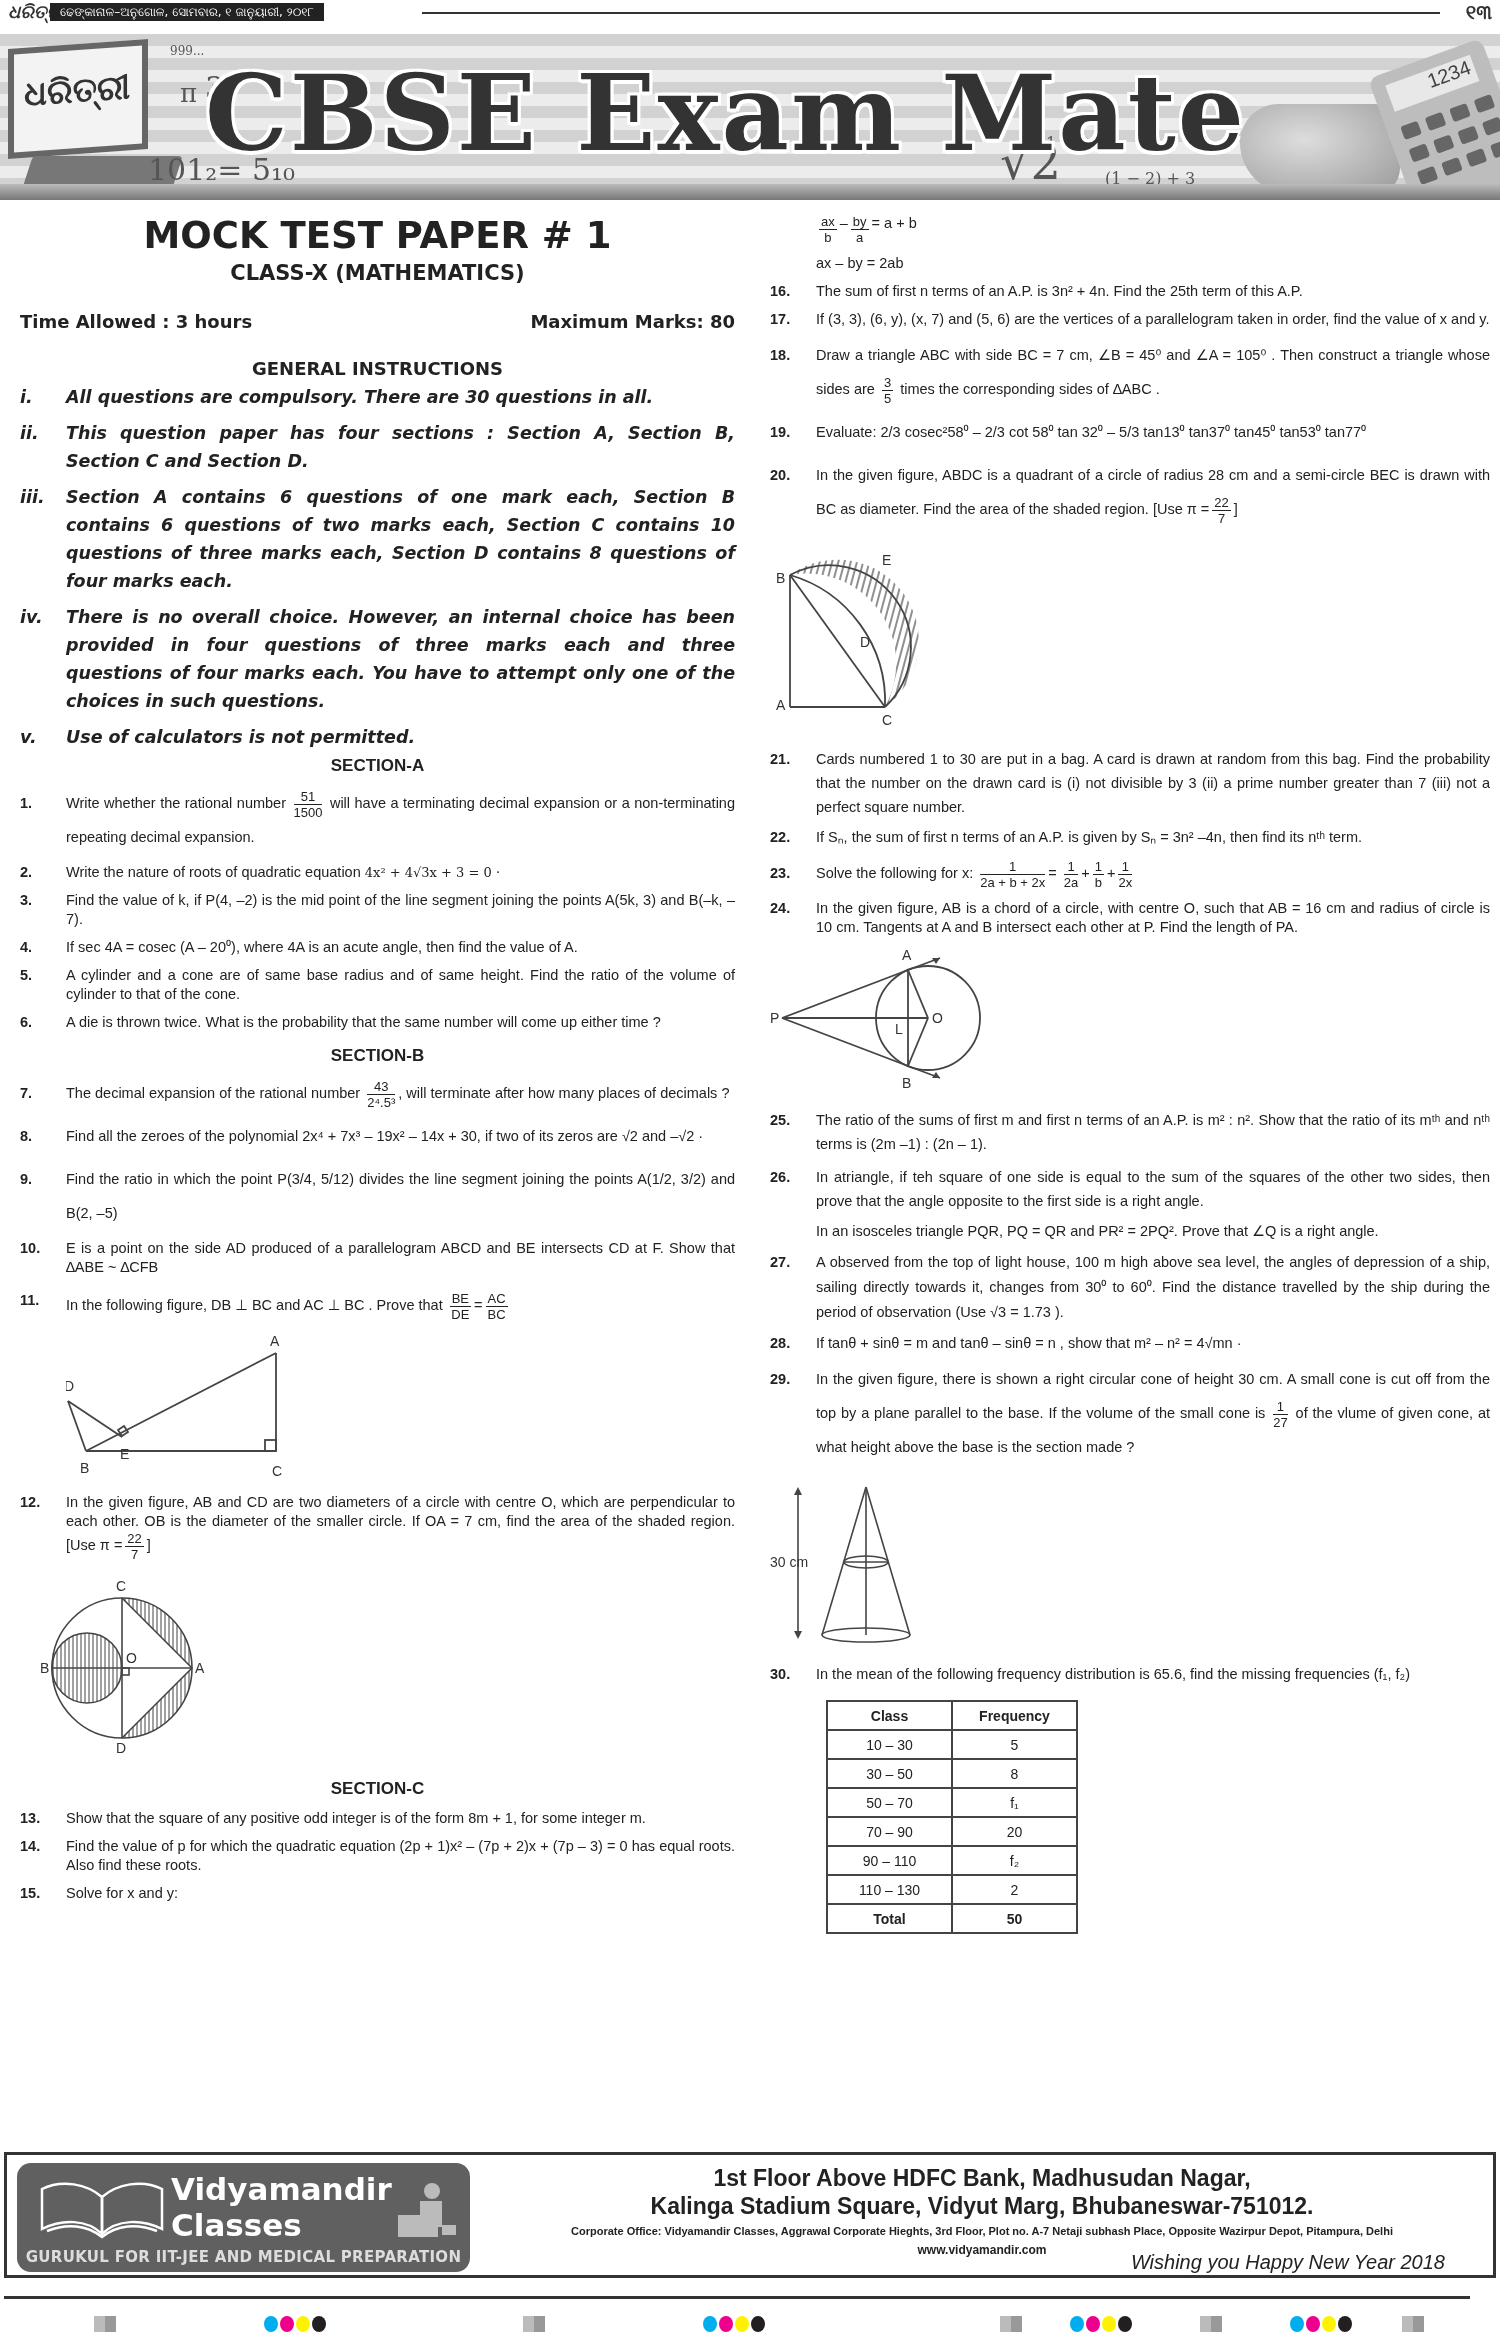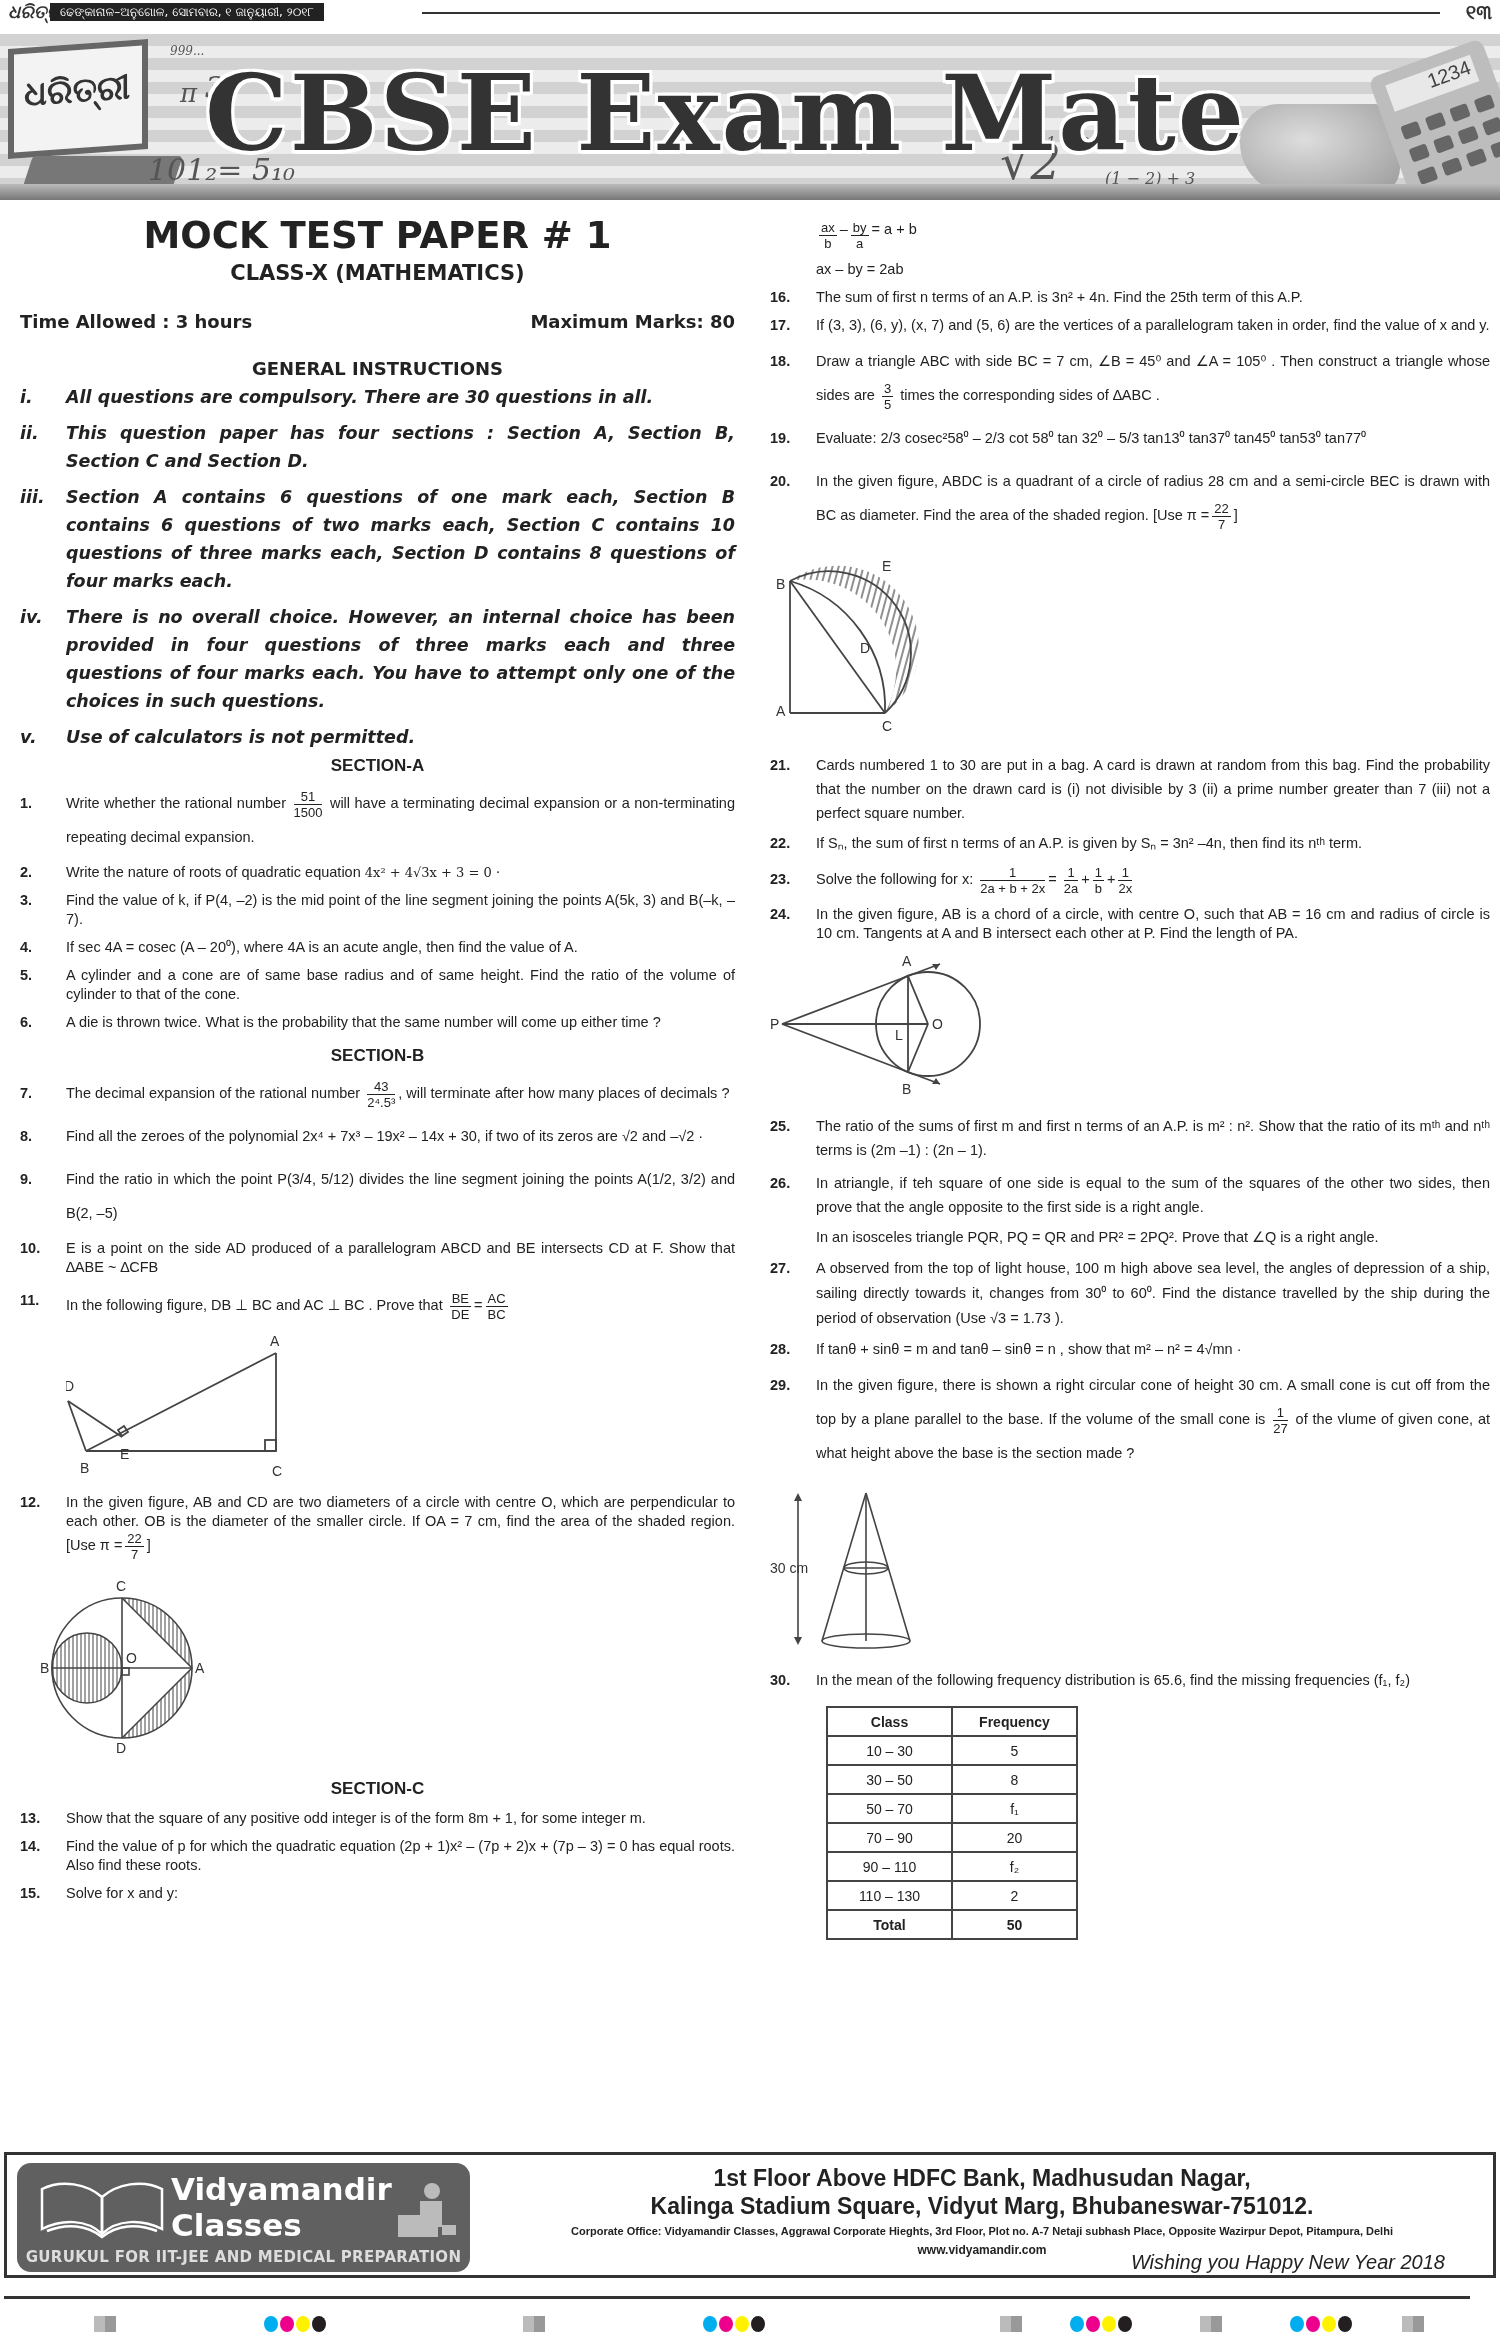--- a/index.html
+++ b/index.html
@@ -14,21 +14,21 @@
   .topbar .pageno { position: absolute; right: 8px; top: 0; font-size: 20px; font-weight: bold; color: #333; font-family: "DejaVu Sans", sans-serif; }
 
   
   .banner { position: absolute; left: 0; top: 34px; width: 1500px; height: 166px; overflow: hidden;
     background: repeating-linear-gradient(to bottom, #d2d2d2 0 12px, #ececec 12px 24px); }
   .banner .shade { position: absolute; left: 0; right: 0; bottom: 0; height: 16px; background: linear-gradient(to bottom, #bbb, #777); }
   .laptop { position: absolute; left: 8px; top: 10px; width: 170px; height: 155px; }
   .laptop .screen { position: absolute; left: 0; top: 0; width: 140px; height: 110px; border: 6px solid #666; background: #f3f3f3; transform: skewY(-4deg); }
   .laptop .screen span { position: absolute; left: 10px; top: 20px; font-size: 34px; font-weight: bold; color: #333; font-family: "DejaVu Serif", serif; }
   .laptop .keys { position: absolute; left: 18px; top: 112px; width: 150px; height: 42px; background: #777; transform: skewX(-18deg); border-radius: 4px; }
-  .banner .math-deco { position: absolute; color: #555; font-family: "DejaVu Serif", serif; font-style: italic; }
+  .banner .math-deco { position: absolute; color: #555; font-family: "DejaVu Serif", serif; }
   .banner .title { position: absolute; left: 205px; top: 18px; font-family: "DejaVu Serif", serif; font-weight: bold; font-size: 104px; letter-spacing: 2px; color: #333;
     text-shadow: 3px 3px 0 #fff, -3px -3px 0 #fff, 3px -3px 0 #fff, -3px 3px 0 #fff, 0 4px 0 #fff; }
   .calc { position: absolute; right: -10px; top: 20px; width: 120px; height: 150px; background: #bdbdbd; border-radius: 10px; transform: rotate(-20deg); }
   .calc .disp { position: absolute; left: 14px; top: 12px; width: 90px; height: 28px; background: #e8e8e8; font-size: 20px; text-align: right; padding-right: 4px; color: #444; }
   .calc .k { position: absolute; width: 18px; height: 14px; background: #666; border-radius: 3px; }
   .hand { position: absolute; left: 1240px; top: 70px; width: 160px; height: 90px; background: radial-gradient(ellipse at 40% 40%, #ddd, #999); border-radius: 60px 40px 40px 80px; }
 
   
   .col { position: absolute; }
   .left { left: 20px; top: 210px; width: 715px; }
@@ -277,21 +277,21 @@
       <span class="qn">14.</span>
       <span class="qt">Find the value of p for which the quadratic equation (2p + 1)x² – (7p + 2)x + (7p – 3) = 0 has equal roots. Also find these roots.</span>
     </div>
   <div class="q">
       <span class="qn">15.</span>
       <span class="qt">Solve for x and y:</span>
     </div>
 </div>
 
 <div class="col right">
-  <div class="q" style="margin-left:46px;margin-top:10px">
+  <div class="q" style="margin-left:46px;margin-top:4px">
     <span class="frac">
         <span class="nu">ax</span>
         <span>b</span>
       </span>–<span class="frac">
         <span class="nu">by</span>
         <span>a</span>
       </span><span>= a + b</span>
   </div>
   <div class="q" style="margin-left:46px">ax – by = 2ab</div>
   <div class="q">

